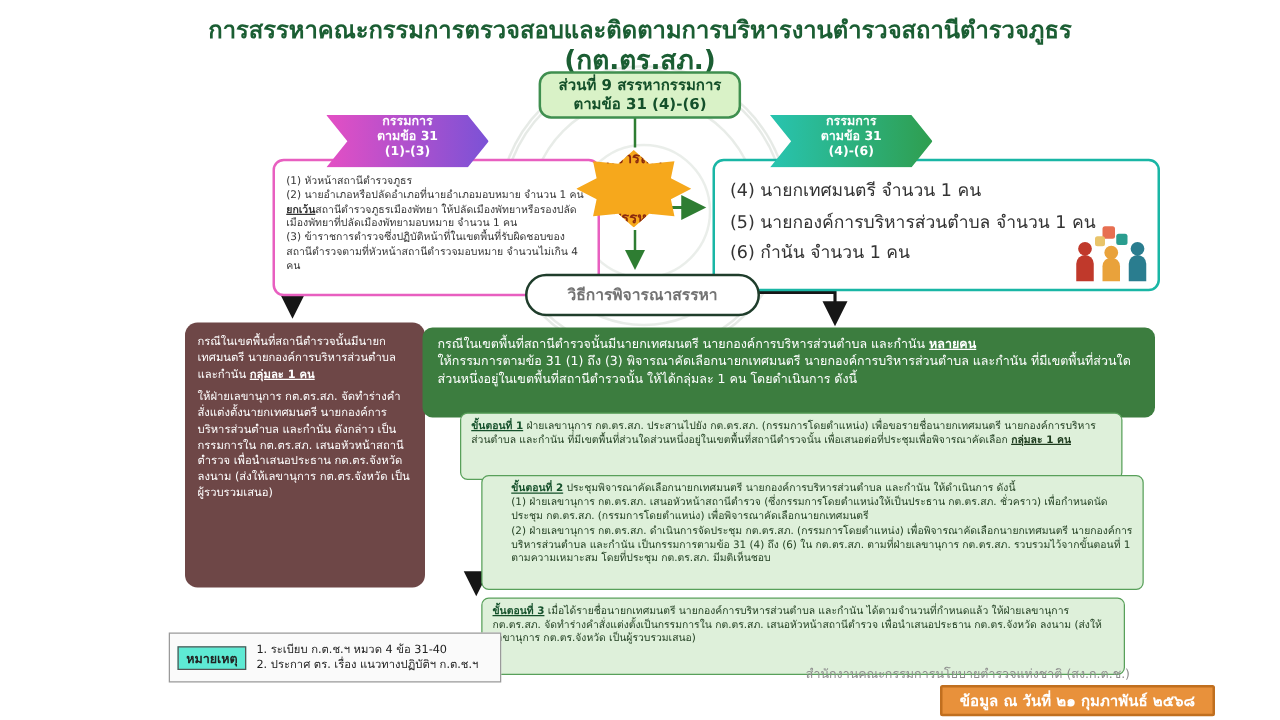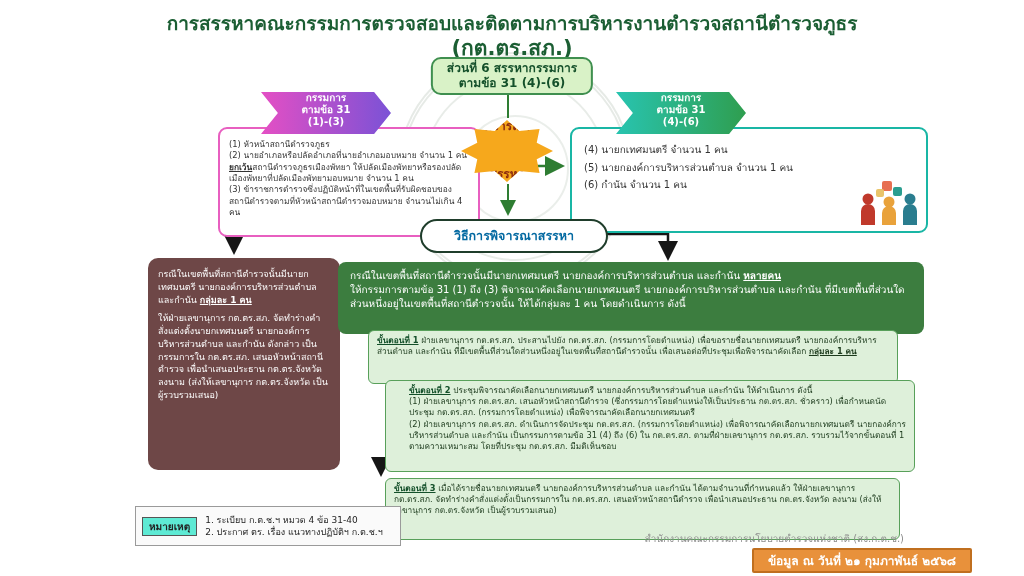--- a/index.html
+++ b/index.html
@@ -19,30 +19,30 @@
     border-radius:10px;padding:2px 14px;text-align:center;font-size:12px;font-weight:bold;color:#14502a;line-height:1.25;z-index:3;}
   
   .banner{width:130px;height:42px;display:flex;flex-direction:column;align-items:center;
     color:#fff;font-weight:bold;font-size:10px;line-height:1.2;text-align:center;z-index:4;
     clip-path:polygon(0% 0%,87% 0%,100% 50%,87% 100%,0% 100%,13% 50%);}
   .banner-left{left:261px;top:92px;background:linear-gradient(90deg,var(--chevron-left-from,#e44fc4),var(--chevron-left-to,#7b52d6));}
   .banner-right{left:616px;top:92px;background:linear-gradient(90deg,var(--chevron-right-from,#28c4b0),var(--chevron-right-to,#2f9e4f));}
   
   .cbox{background:#fff;border-radius:9px;z-index:2;overflow:hidden;}
   .cbox-left{left:218px;top:127px;width:240px;height:92px;border:2px solid var(--left-box-border,#e85fc0);padding:10px 9px 4px 9px;font-size:8.4px;line-height:1.35;color:#333;}
-  .cbox-right{left:570px;top:127px;width:330px;height:86px;border:2px solid var(--right-box-border,#19b6a5);padding:12px 12px 4px 12px;font-size:10px;line-height:1.75;color:#333;}
+  .cbox-right{left:570px;top:127px;width:330px;height:86px;border:2px solid var(--right-box-border,#19b6a5);padding:12px 12px 4px 12px;font-size:14px;line-height:1.75;color:#333;}
   .bu{font-weight:bold;text-decoration:underline;}
   
   .starburst{left:461px;top:120px;width:92px;height:62px;background:var(--starburst,#f6a81c);z-index:5;
     clip-path:polygon(100% 50%,82.3% 63.4%,85.4% 85.4%,63.4% 82.3%,50% 100%,36.6% 82.3%,14.6% 85.4%,17.7% 63.4%,0% 50%,17.7% 36.6%,14.6% 14.6%,36.6% 17.7%,50% 0%,63.4% 17.7%,85.4% 14.6%,82.3% 36.6%);
     display:flex;flex-direction:column;align-items:center;justify-content:space-between;
     font-size:12px;font-weight:bold;color:var(--starburst-text,#8a2a0f);line-height:1.15;text-align:center;}
   
   .oval{left:420px;top:219px;width:184px;height:30px;background:#fff;border:2.5px solid #1f3d2b;border-radius:999px;
-    display:flex;align-items:center;justify-content:center;font-size:12.5px;font-weight:bold;color:#0369a1;z-index:3;}
+    display:flex;align-items:center;justify-content:center;font-size:12.5px;font-weight:bold;color:#737373;z-index:3;}
   
   .maroon{left:148px;top:258px;width:172px;height:192px;background:var(--maroon-box,#6e4747);border-radius:10px;
     color:#fff;padding:10px 10px;font-size:9px;line-height:1.42;z-index:2;overflow:hidden;}
   .maroon p{margin:0 0 6px 0;}
   .greenbox{left:338px;top:262px;width:562px;height:58px;background:var(--green-box,#3c7d3f);border-radius:8px;
     color:#fff;padding:7px 12px;font-size:10px;line-height:1.4;z-index:2;overflow:hidden;}
   
   .step{background:var(--step-bg,#def0da);border:1.5px solid var(--step-border,#58a05a);border-radius:6px;
     font-size:8.3px;line-height:1.35;color:#1c3a1c;padding:4px 8px;z-index:2;overflow:hidden;}
   .step-label{font-weight:bold;text-decoration:underline;color:#14502a;}
@@ -88,21 +88,21 @@
     <path d="M 600 234 H 668 V 256" stroke="#161616" stroke-width="2.5" fill="none" marker-end="url(#ah-black)"></path>
     <path d="M 378 320 V 326" stroke="#161616" stroke-width="2" fill="none" marker-end="url(#ah-black)"></path>
     <path d="M 881 352 H 895 V 418 H 888" stroke="#161616" stroke-width="2.5" fill="none" marker-end="url(#ah-black)"></path>
     <path d="M 381 462 V 472" stroke="#161616" stroke-width="2.5" fill="none" marker-end="url(#ah-black)"></path>
   </svg>
 
   <div class="abs subtitle">(กต.ตร.สภ.)</div>
   <div class="abs title">การสรรหาคณะกรรมการตรวจสอบและติดตามการบริหารงานตำรวจสถานีตำรวจภูธร</div>
 
   <div class="abs badge">
-    <div>ส่วนที่ 6 สรรหากรรมการ</div>
+    <div>ส่วนที่ 9 สรรหากรรมการ</div>
     <div>ตามข้อ 31 (4)-(6)</div>
   </div>
 
   <div class="abs banner banner-left">
     <div>กรรมการ</div>
     <div>ตามข้อ 31</div>
     <div>(1)-(3)</div>
   </div>
   <div class="abs banner banner-right">
     <div>กรรมการ</div>

